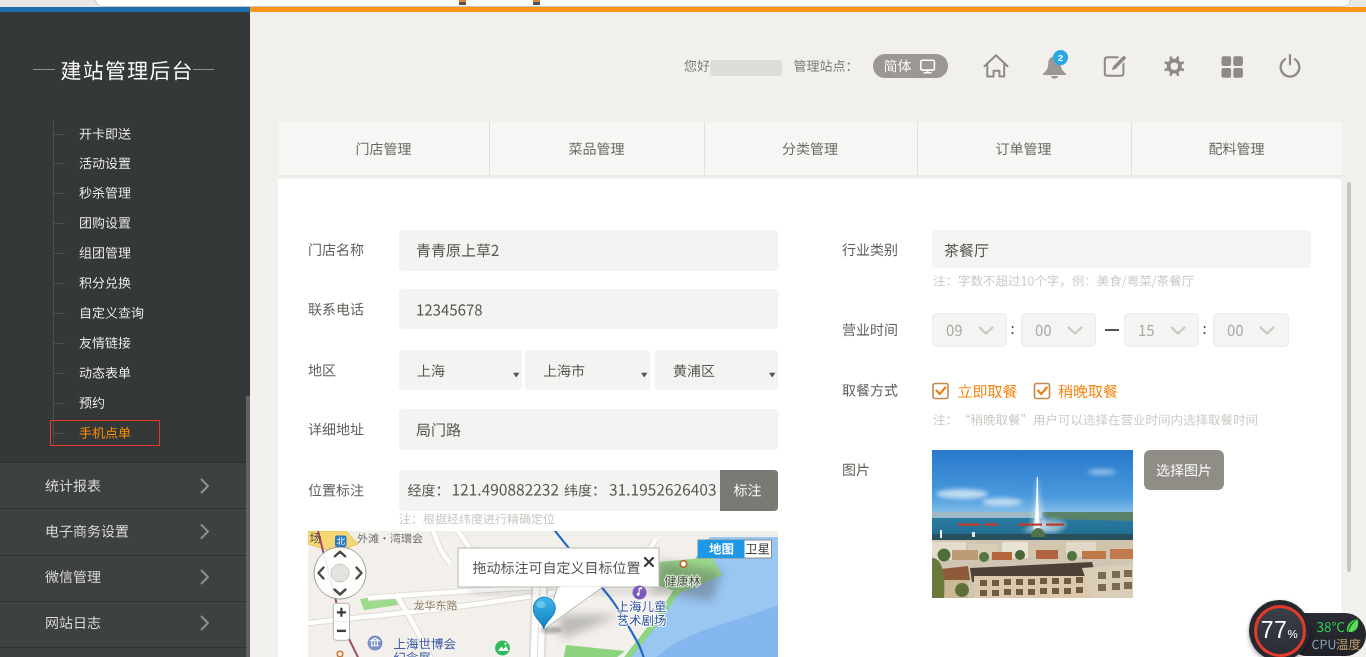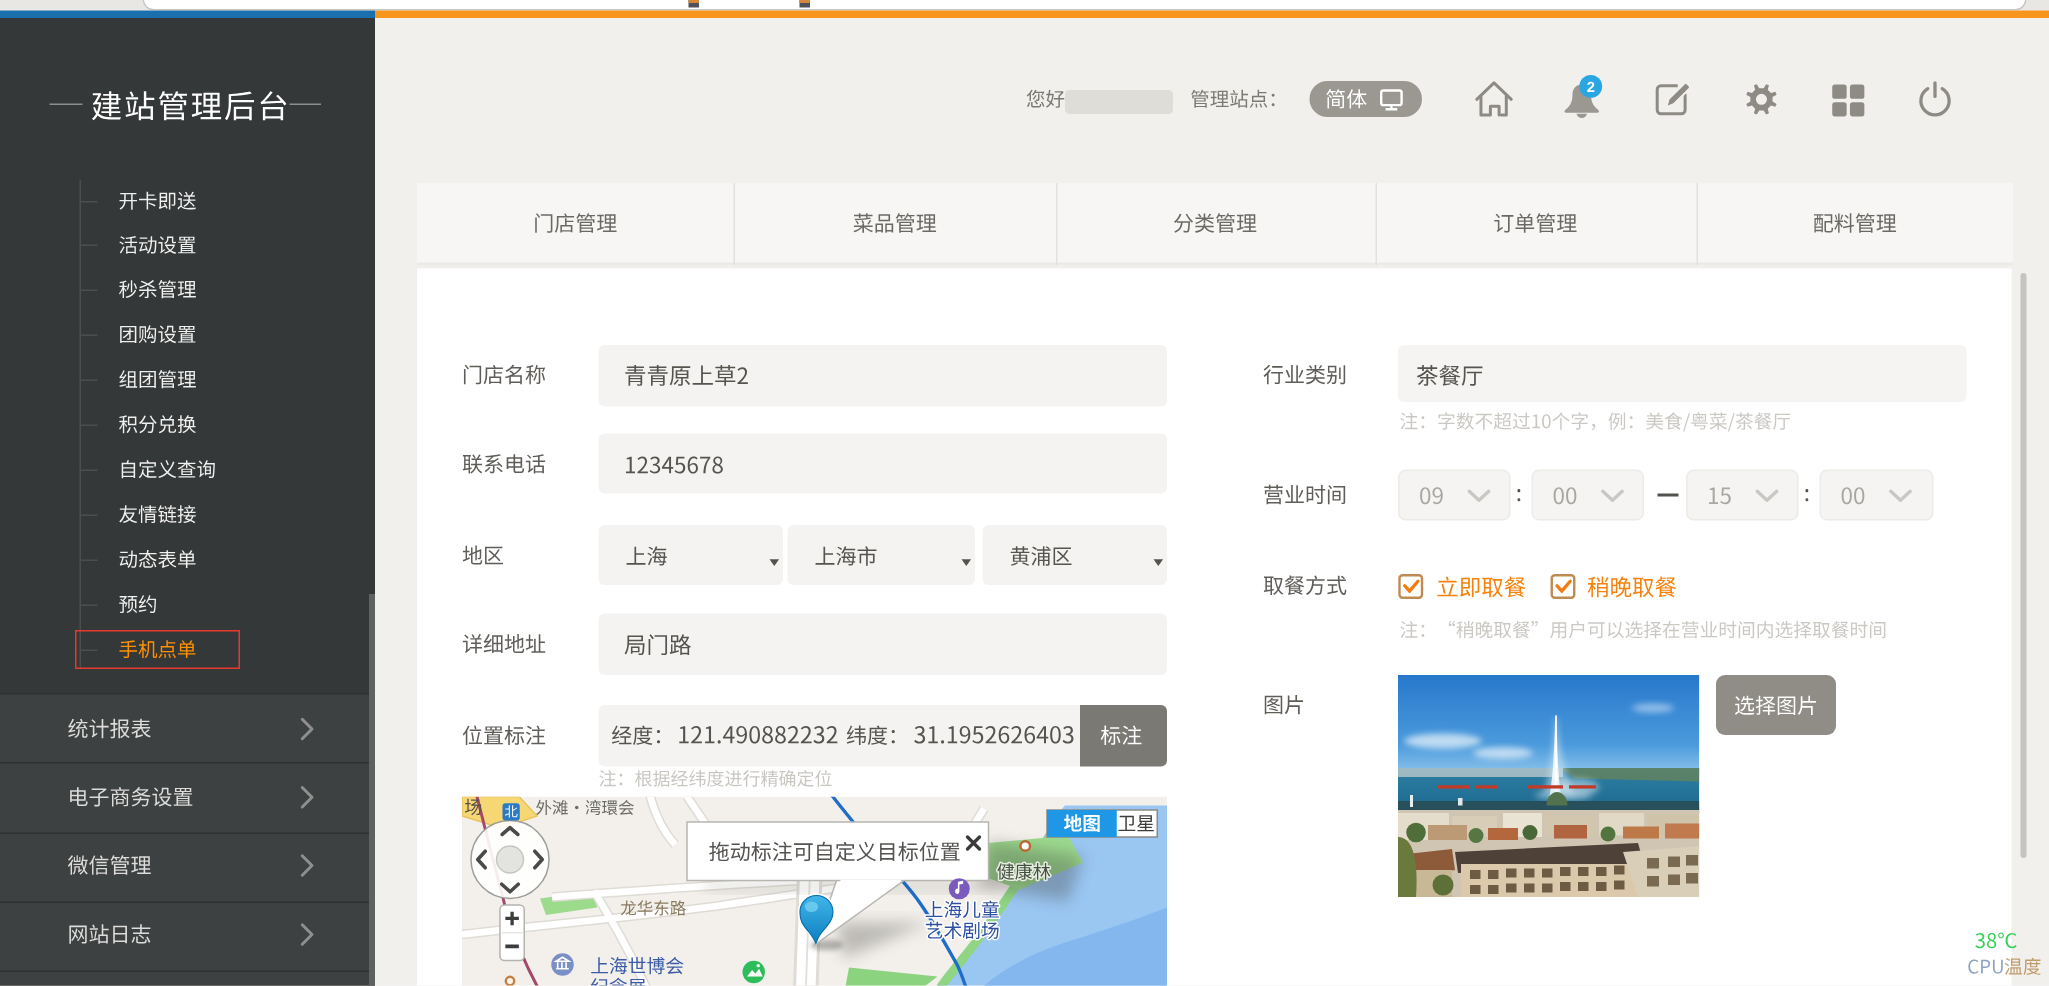--- a/index.html
+++ b/index.html
@@ -317,20 +317,32 @@
   <rect x="166" y="134" width="8" height="7"></rect>
             <rect x="180" y="133" width="8" height="7"></rect>
             <rect x="192" y="132" width="8" height="7"></rect>
  </g>
  <path d="M0,120 L36,116 L38,130 L0,136 Z" fill="#8d5a3a"></path>
  <rect x="0" y="130" width="36" height="18" fill="#c8b896"></rect>
  <path d="M0,108 C8,108 14,118 12,148 L0,148 Z" fill="#6a7a3d"></path>
  <circle cx="30" cy="140" r="7" fill="#5d7038"></circle>
 </g>
 </svg>
+</div>
+<div class="abs" style="left:1240px;top:595px;width:126px;height:62px;z-index:60">
+ <div class="abs" style="left:50px;top:18px;width:76px;height:43px;background:linear-gradient(#2b2d34,#1f2127);border-radius:16px 21px 21px 16px"></div>
+ <div class="abs" style="left:9px;top:5px;width:61px;height:61px;background:#26282e;border-radius:50%;box-shadow:0 2px 4px rgba(0,0,0,0.4)"></div>
+ <div class="abs" style="left:13.5px;top:9.5px;width:52px;height:52px;border:3.5px solid #e23b2e;border-radius:50%;background:linear-gradient(#3c3f48,#2a2d35)"></div>
+ <div class="abs" style="left:9px;top:5px;width:61px;height:61px;text-align:center;color:#fff">
+   <span style="font-family:'Liberation Sans';font-size:23px;font-weight:400;line-height:61px;letter-spacing:0.5px">77<span style="font-size:11.5px">%</span></span>
+ </div>
+ <svg class="abs" style="left:104px;top:23px" width="16" height="17" viewBox="0 0 16 17">
+  <path d="M13.5,1 C6,2.5 2.5,6.5 2.8,13.5 C3,13.8 3.6,13.9 4.2,13.6 C5,8 8,4.5 13.5,1 Z" fill="#3ec93f"></path>
+  <path d="M13.8,1.2 C14.8,6 14,10.5 10.5,12.8 C8.2,14.3 5.6,14.3 4.4,13.4 C6,8.4 9,4.5 13.8,1.2 Z" fill="#55e055"></path>
+ </svg>
 </div>
 <svg width="1366" height="657" viewBox="0 0 1366 657" style="position:absolute;left:0;top:0;z-index:70;pointer-events:none">
       <defs>
         <path id="g5efa" d="M394 755V695H581V620H330V561H581V483H387V422H581V345H379V288H581V209H337V149H581V49H652V149H937V209H652V288H899V345H652V422H876V561H945V620H876V755H652V840H581V755ZM652 561H809V483H652ZM652 620V695H809V620ZM97 393C97 404 120 417 135 425H258C246 336 226 259 200 193C173 233 151 283 134 343L78 322C102 241 132 177 169 126C134 60 89 8 37 -30C53 -40 81 -66 92 -80C140 -43 183 7 218 70C323 -30 469 -55 653 -55H933C937 -35 951 -2 962 14C911 13 694 13 654 13C485 13 347 35 249 132C290 225 319 342 334 483L292 493L278 492H192C242 567 293 661 338 758L290 789L266 778H64V711H237C197 622 147 540 129 515C109 483 84 458 66 454C76 439 91 408 97 393Z"></path>
         <path id="g7ad9" d="M58 652V582H447V652ZM98 525C121 412 142 265 146 167L209 178C203 277 182 422 158 536ZM175 815C202 768 231 703 243 662L311 686C299 727 269 788 240 835ZM330 549C317 426 290 250 264 144C182 124 105 107 47 95L65 20C169 46 310 82 443 116L436 185L328 159C353 264 381 417 400 535ZM467 362V-79H540V-31H842V-75H918V362H706V561H960V633H706V841H629V362ZM540 39V291H842V39Z"></path>
         <path id="g7ba1" d="M211 438V-81H287V-47H771V-79H845V168H287V237H792V438ZM771 12H287V109H771ZM440 623C451 603 462 580 471 559H101V394H174V500H839V394H915V559H548C539 584 522 614 507 637ZM287 380H719V294H287ZM167 844C142 757 98 672 43 616C62 607 93 590 108 580C137 613 164 656 189 703H258C280 666 302 621 311 592L375 614C367 638 350 672 331 703H484V758H214C224 782 233 806 240 830ZM590 842C572 769 537 699 492 651C510 642 541 626 554 616C575 640 595 669 612 702H683C713 665 742 618 755 589L816 616C805 640 784 672 761 702H940V758H638C648 781 656 805 663 829Z"></path>
         <path id="g7406" d="M476 540H629V411H476ZM694 540H847V411H694ZM476 728H629V601H476ZM694 728H847V601H694ZM318 22V-47H967V22H700V160H933V228H700V346H919V794H407V346H623V228H395V160H623V22ZM35 100 54 24C142 53 257 92 365 128L352 201L242 164V413H343V483H242V702H358V772H46V702H170V483H56V413H170V141C119 125 73 111 35 100Z"></path>
         <path id="g540e" d="M151 750V491C151 336 140 122 32 -30C50 -40 82 -66 95 -82C210 81 227 324 227 491H954V563H227V687C456 702 711 729 885 771L821 832C667 793 388 764 151 750ZM312 348V-81H387V-29H802V-79H881V348ZM387 41V278H802V41Z"></path>
         <path id="g53f0" d="M179 342V-79H255V-25H741V-77H821V342ZM255 48V270H741V48ZM126 426C165 441 224 443 800 474C825 443 846 414 861 388L925 434C873 518 756 641 658 727L599 687C647 644 699 591 745 540L231 516C320 598 410 701 490 811L415 844C336 720 219 593 183 559C149 526 124 505 101 500C110 480 122 442 126 426Z"></path>
         <path id="g5f00" d="M649 703V418H369V461V703ZM52 418V346H288C274 209 223 75 54 -28C74 -41 101 -66 114 -84C299 33 351 189 365 346H649V-81H726V346H949V418H726V703H918V775H89V703H293V461L292 418Z"></path>

